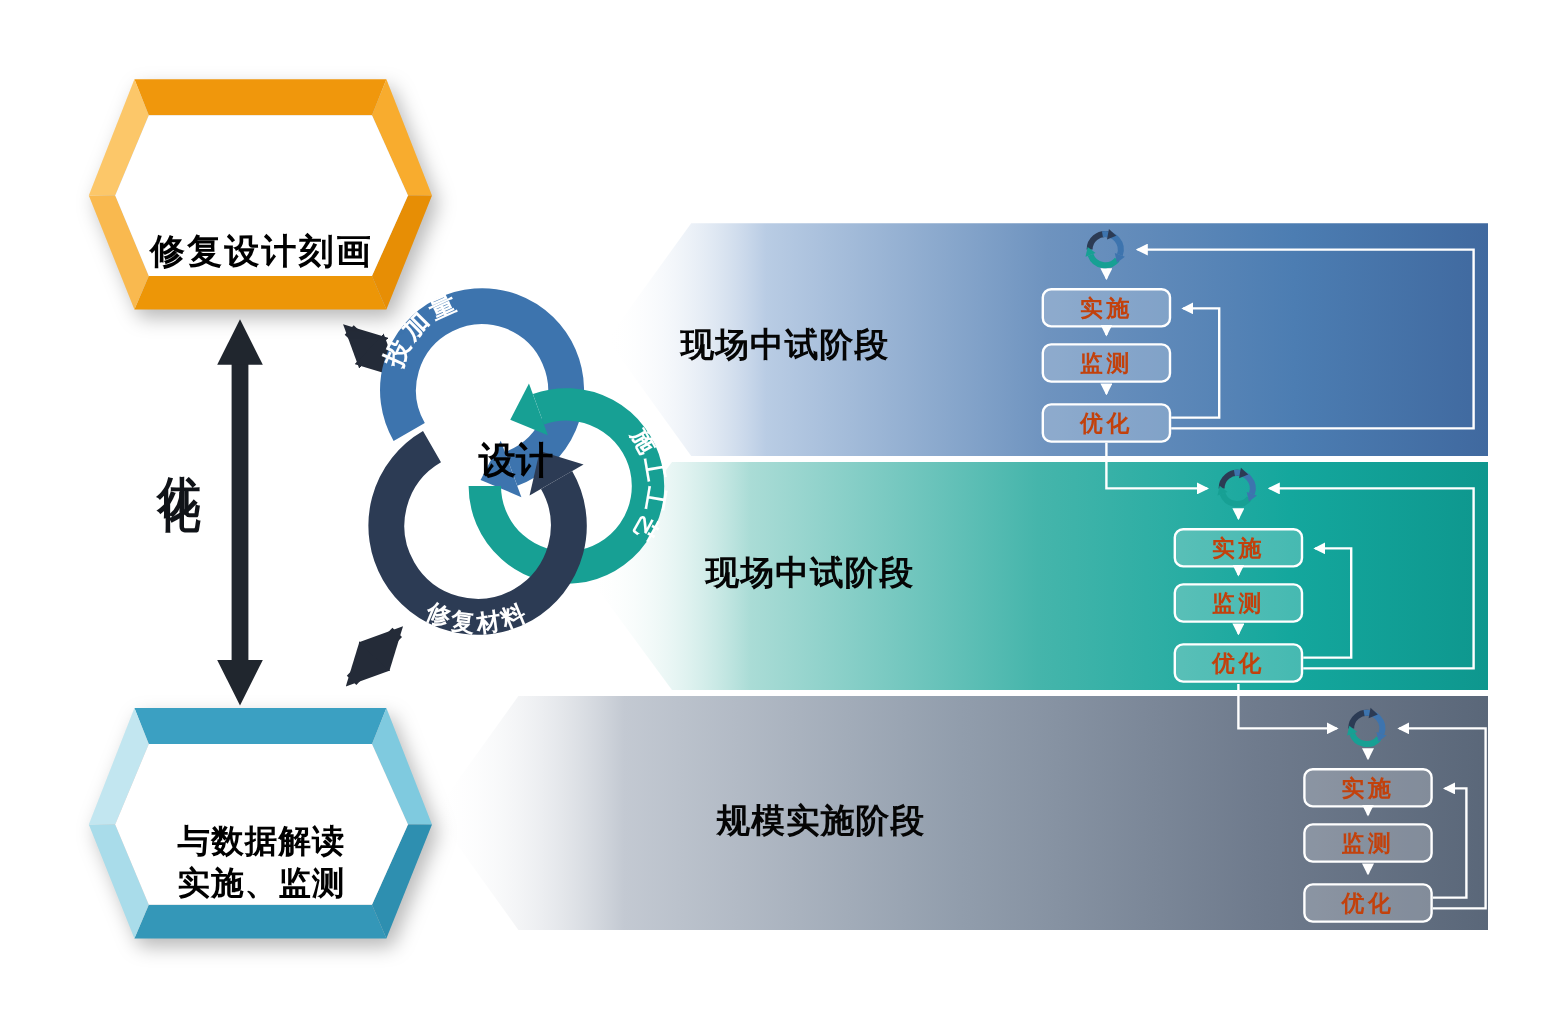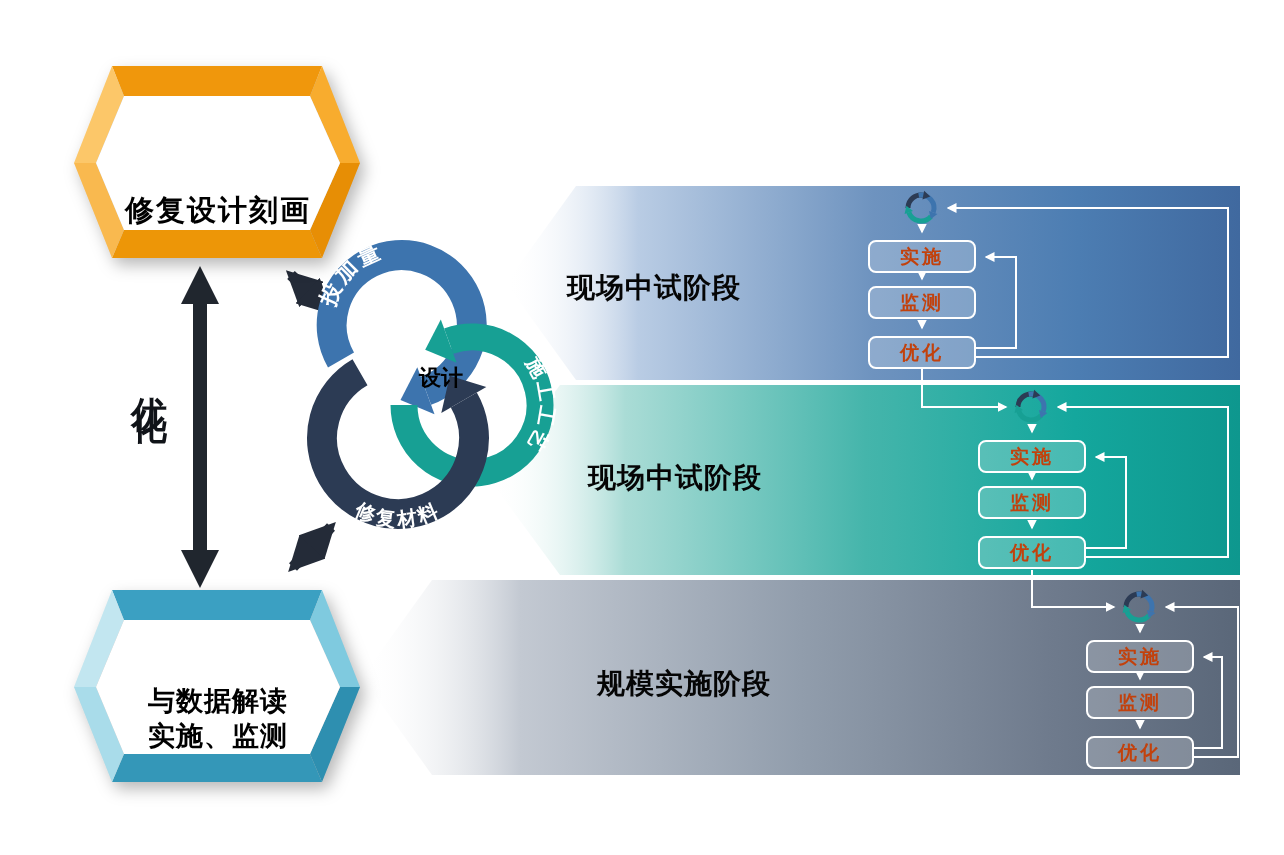--- a/index.html
+++ b/index.html
@@ -7,22 +7,22 @@
   body { font-family:"Liberation Sans","DejaVu Sans",sans-serif; }
   #canvas { position:relative; width:1284px; height:855px; background:#ffffff; overflow:hidden; }
   svg.layer { position:absolute; left:0; top:0; }
   svg.hexbox { position:absolute; filter:drop-shadow(5px 7px 8px rgba(0,0,0,0.28)); }
   .hex-label { position:absolute; display:flex; flex-direction:column; align-items:center; justify-content:flex-end;
                text-align:center; font-weight:bold; color:#000; line-height:1.3; }
   #top-box-label { left:96px; top:96px; width:244px; height:134px; font-size:29px; letter-spacing:2px; }
   #bottom-box-label { left:96px; top:620px; width:244px; height:134px; font-size:27px; letter-spacing:1px; }
   #vert-label { position:absolute; left:124px; top:368px; font-size:36px; font-weight:bold; color:#101318;
                 writing-mode:vertical-rl; text-orientation:upright; letter-spacing:12px; }
-  #design-label { position:absolute; left:399px; top:363px; width:64px; text-align:right;
-                  font-size:22px; font-weight:bold; color:#000; }
+  #design-label { position:absolute; left:399px; top:363px; width:64px; text-align:left;
+                  font-size:31px; font-weight:bold; color:#000; }
   .stage-label { position:absolute; font-size:28px; font-weight:bold; color:#050505; letter-spacing:1px; white-space:nowrap; }
   .step-box { position:absolute; width:108px; height:33px; border:2.5px solid #ffffff; border-radius:8px;
               background:rgba(255,255,255,0.22); display:flex; align-items:center; justify-content:center;
               font-size:19px; font-weight:bold; color:#c2410c; letter-spacing:3px; }
   .ring-text { fill:#ffffff; font-weight:bold; letter-spacing:3px; }
 </style>
 </head>
 <body>
 
 <div id="canvas">

